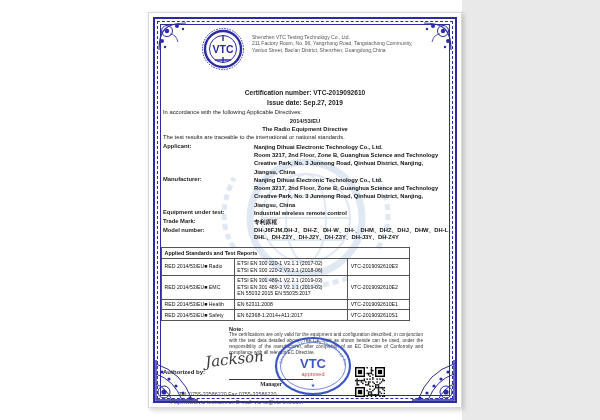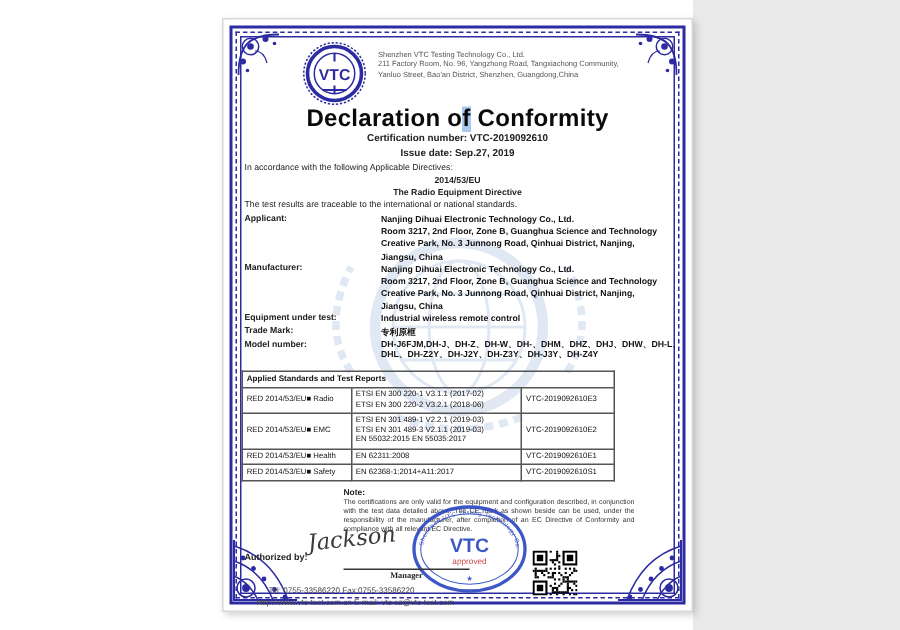--- a/index.html
+++ b/index.html
@@ -82,21 +82,20 @@
     <path d="M22,8.5 V14 M22,30 V35.5 M14,33 h16" stroke="currentColor" stroke-width="1.4" fill="none"></path>
     <text x="22" y="26" text-anchor="middle" font-size="10.5" font-weight="bold" fill="currentColor" font-family="Liberation Sans, sans-serif">VTC</text>
   </svg>
 
   <div class="abs company" style="left:103px;top:21px;width:170px">
     <div>Shenzhen VTC Testing Technology Co., Ltd.</div>
     <div>211 Factory Room, No. 96, Yangzhong Road, Tangxiachong Community,</div>
     <div>Yanluo Street, Bao'an District, Shenzhen, Guangdong,China</div>
   </div>
 
-  <div class="abs c title" style="top:58px"><span>Declaration o</span><span class="hl">f</span><span> Conformity</span></div>
 
   <div class="abs c b meta1" style="top:76px">Certification number: VTC-2019092610</div>
   <div class="abs c b meta1" style="top:86px">Issue date: Sep.27, 2019</div>
   <div class="abs small" style="left:14px;top:96px">In accordance with the following Applicable Directives:</div>
   <div class="abs c b small" style="top:104.5px">2014/53/EU</div>
   <div class="abs c b small" style="top:112.5px">The Radio Equipment Directive</div>
   <div class="abs small" style="left:14px;top:121px">The test results are traceable to the international or national standards.</div>
 
   <div class="abs lbl" style="left:14px;top:130px">Applicant:</div>
   <div class="abs val" style="left:105px;top:130px;width:200px">

